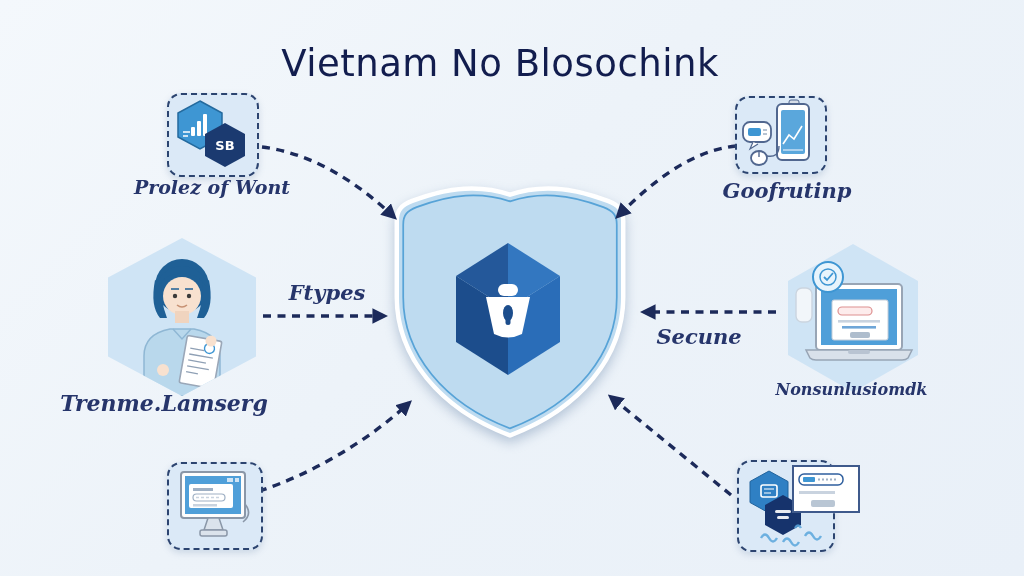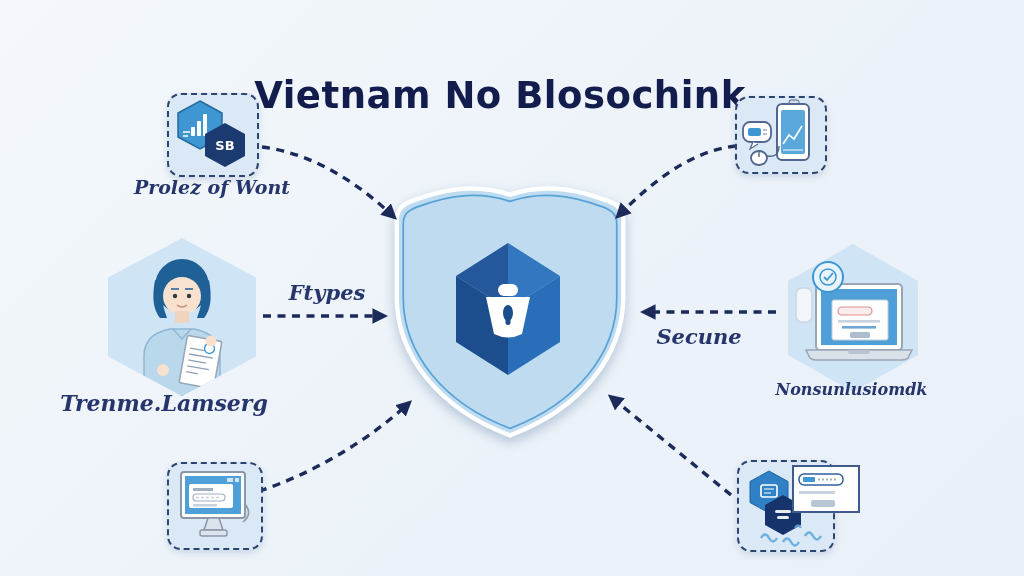--- a/index.html
+++ b/index.html
@@ -3,23 +3,22 @@
 <meta charset="utf-8">
 <style>
   html,body{margin:0;padding:0;background:#ffffff;}
   #canvas{
     position:relative;width:1024px;height:576px;overflow:hidden;
     background:linear-gradient(135deg,#f4f8fc 0%,#edf3f9 45%,#e9f0f8 100%);
     font-family:"DejaVu Sans",sans-serif;
   }
   .title{
     position:absolute;left:0;top:42px;width:1000px;text-align:center;
-    font-size:37px;font-weight:700;color:#121d4e;letter-spacing:.5px;
+    font-size:37px;font-weight:400;color:#121d4e;letter-spacing:.5px;
     font-family:"DejaVu Sans",sans-serif;
-    margin-top:32px;
   }
   .node-label{
     position:absolute;text-align:center;color:#26356b;
     font-family:"DejaVu Serif",serif;font-style:italic;font-weight:600;
   }
   .arrow-label{
     position:absolute;text-align:center;color:#26356b;
     font-family:"DejaVu Serif",serif;font-style:italic;font-weight:700;font-size:21px;
   }
   .tile{
@@ -105,20 +104,21 @@
       <polyline points="46,46 52,37 57,41 65,28" stroke="#ffffff" stroke-width="1.6" fill="none"></polyline>
       <path d="M46 52 h20" stroke="#cfe4f5" stroke-width="1.4"></path>
       <rect x="6" y="24" width="28" height="20" rx="7" fill="#ffffff" stroke="#51678f" stroke-width="1.8"></rect>
       <rect x="11" y="30" width="13" height="8" rx="2" fill="#3e96d3"></rect>
       <path d="M26 32 h4 M26 36 h4" stroke="#9fb0c4" stroke-width="1.4"></path>
       <path d="M16 44 l-3 7 l8 -5" fill="#ffffff" stroke="#51678f" stroke-width="1.2"></path>
       <ellipse cx="22" cy="60" rx="8" ry="7" fill="#ffffff" stroke="#51678f" stroke-width="1.8"></ellipse>
       <path d="M22 53 v6 M30 58 q12 2 12 -10" stroke="#51678f" stroke-width="1.4" fill="none"></path>
     </svg>
   </div>
+  <div class="node-label" style="left:687px;top:178px;width:200px;font-size:21px;">Goofrutinp</div>
 
   <div class="hexnode" style="left:108px;top:238px;width:148px;height:158px;">
     <svg width="148" height="158" viewBox="0 0 148 158">
       <circle cx="74" cy="48" r="27" fill="#1f6096"></circle>
       <path d="M47 42 Q42 68 52 80 L59 80 Q52 62 54 46 Z" fill="#1f6096"></path>
       <path d="M101 42 Q106 68 96 80 L89 80 Q96 62 94 46 Z" fill="#1f6096"></path>
       <circle cx="74" cy="58" r="19" fill="#f8e1cf"></circle>
       <path d="M50 48 Q60 34 74 36 Q88 34 98 48 L98 42 Q88 28 74 28 Q60 28 50 42 Z" fill="#1f6096"></path>
       <circle cx="67" cy="58" r="2.2" fill="#3a3a3a"></circle>
       <circle cx="81" cy="58" r="2.2" fill="#3a3a3a"></circle>

